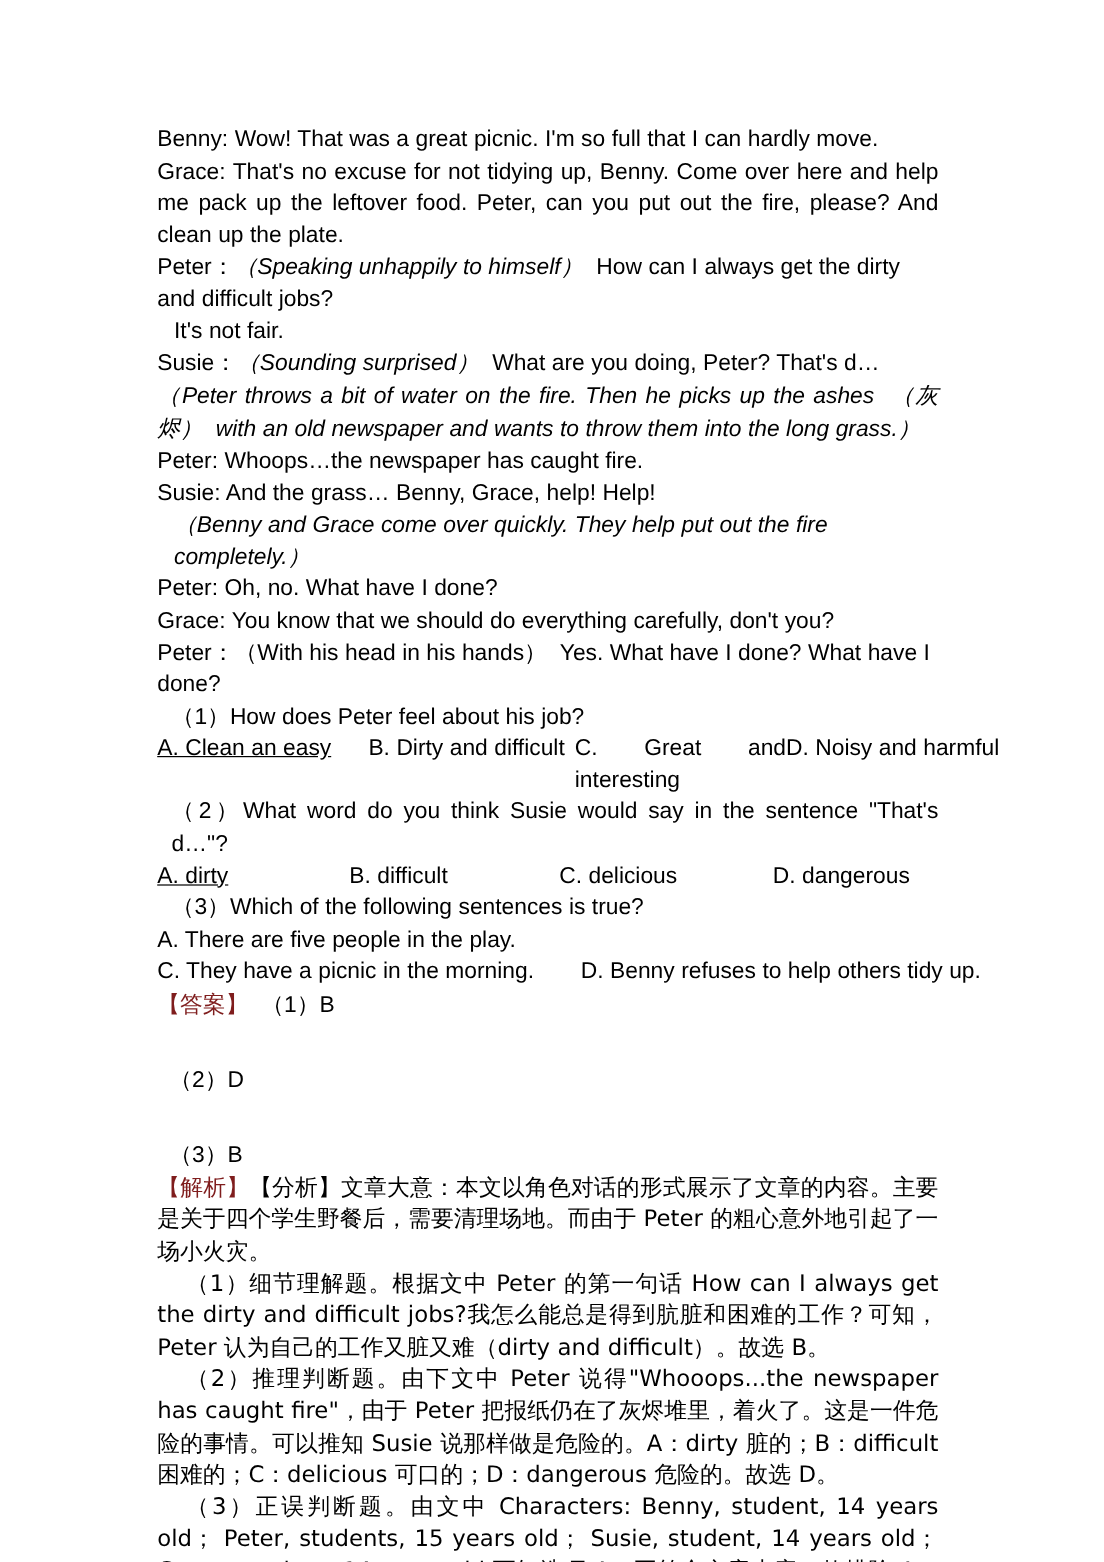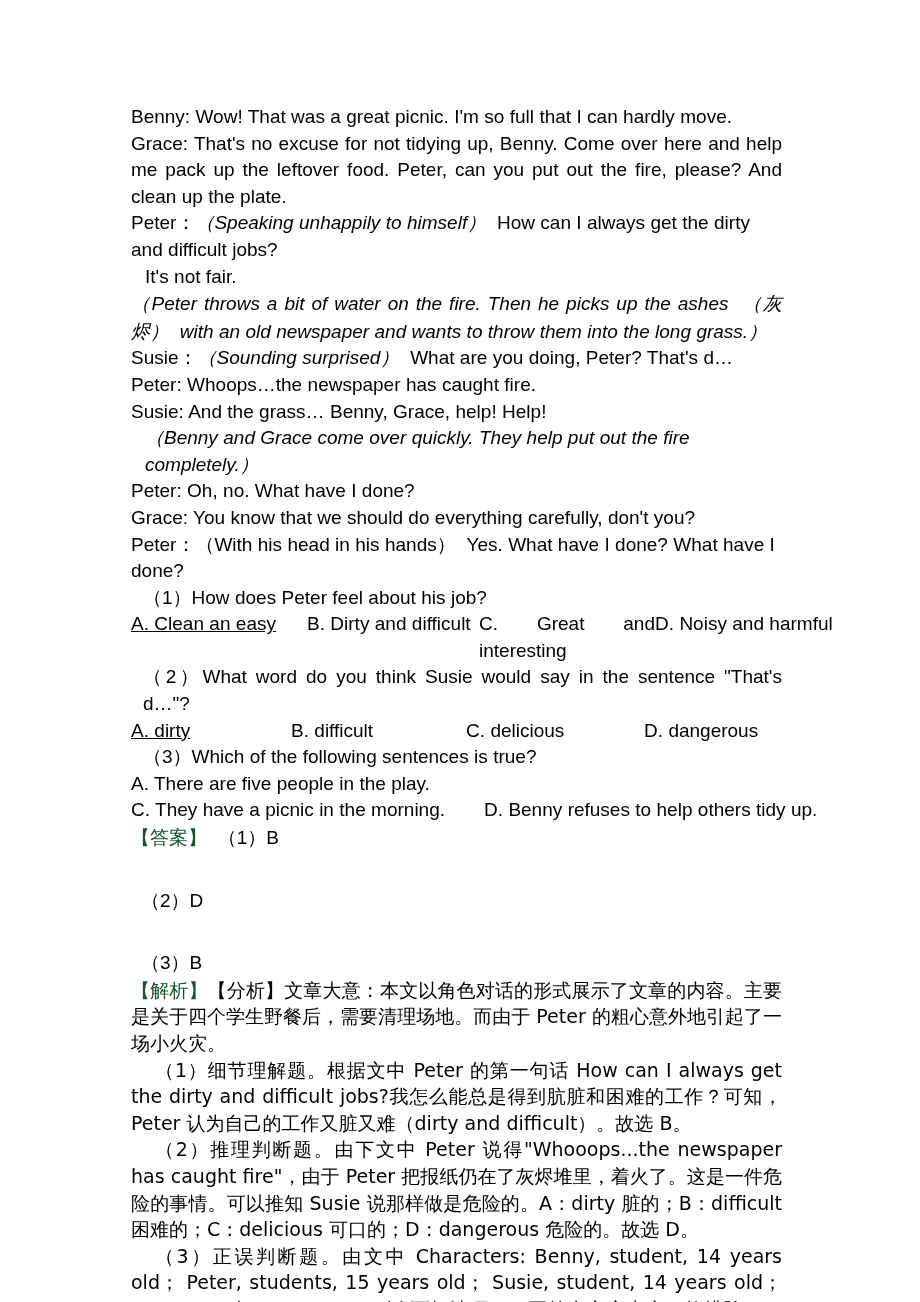--- a/index.html
+++ b/index.html
@@ -38,21 +38,21 @@
     text-align-last: left;
   }
   .para.nojust {
     text-align: left;
   }
   .ital {
     font-style: italic;
     margin-top: 15px;
   }
   .blue {
-    color: #14532d;
+    color: #7f1d1d;
   }
   .ind1 {
     
     padding-left: 14px;
   }
   .cn {
     font-family: "DejaVu Sans", "Liberation Sans", sans-serif;
   }
   
   .opts4 {
@@ -108,26 +108,26 @@
       <p class="para nojust">Benny: Wow! That was a great picnic. I'm so full that I can hardly move.</p>
 
       <p class="para">Grace: That's no excuse for not tidying up, Benny. Come over here and help me pack up the leftover food. Peter, can you put out the fire, please? And clean up the plate.</p>
 
       <p class="para nojust">
         <span>Peter：</span><span class="ital">（Speaking unhappily to himself）</span>&nbsp;&nbsp;<span>How can I always get the dirty and difficult jobs?</span>
       </p>
 
       <p class="para nojust ind1">It's not fair.</p>
 
+      <p class="para nojust">
+        <span>Susie：</span><span class="ital">（Sounding surprised）</span>&nbsp;&nbsp;<span>What are you doing, Peter? That's d…</span>
+      </p>
+
       <p class="para">
         <span class="ital">（Peter throws a bit of water on the fire. Then he picks up the ashes</span>&nbsp;&nbsp;<span class="ital cn">（灰烬）</span>&nbsp;&nbsp;<span class="ital">with an old newspaper and wants to throw them into the long grass.）</span>
-      </p>
-
-      <p class="para nojust">
-        <span>Susie：</span><span class="ital">（Sounding surprised）</span>&nbsp;&nbsp;<span>What are you doing, Peter? That's d…</span>
       </p>
 
       <p class="para nojust">Peter: Whoops…the newspaper has caught fire.</p>
 
       <p class="para nojust">Susie: And the grass… Benny, Grace, help! Help!</p>
 
       <p class="para nojust ind1">
         <span class="ital">（Benny and Grace come over quickly. They help put out the fire completely.）</span>
       </p>
 

